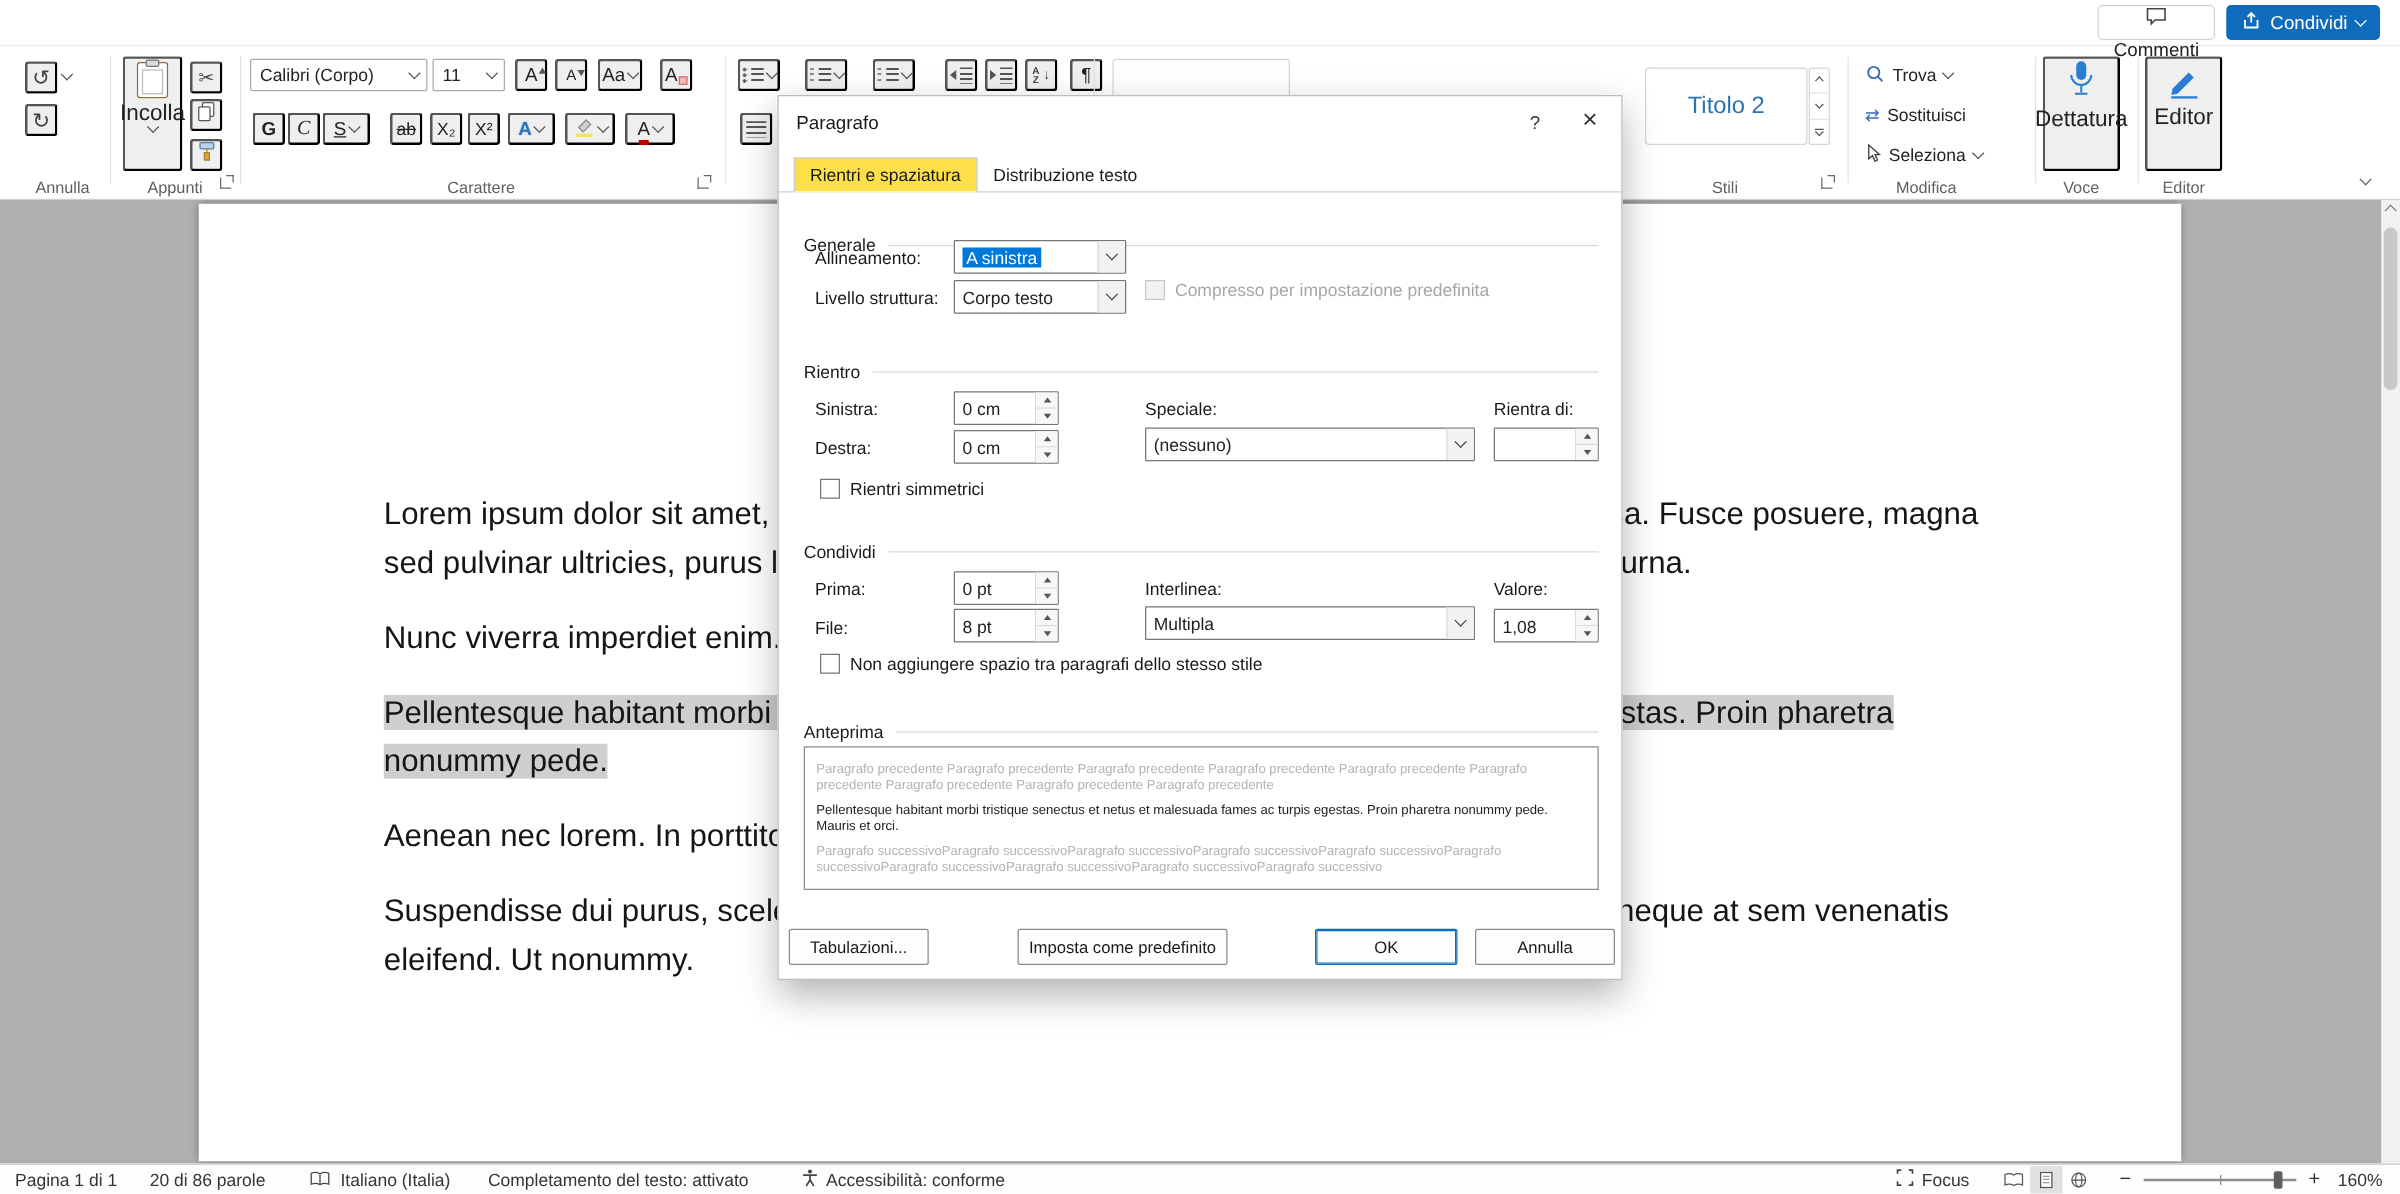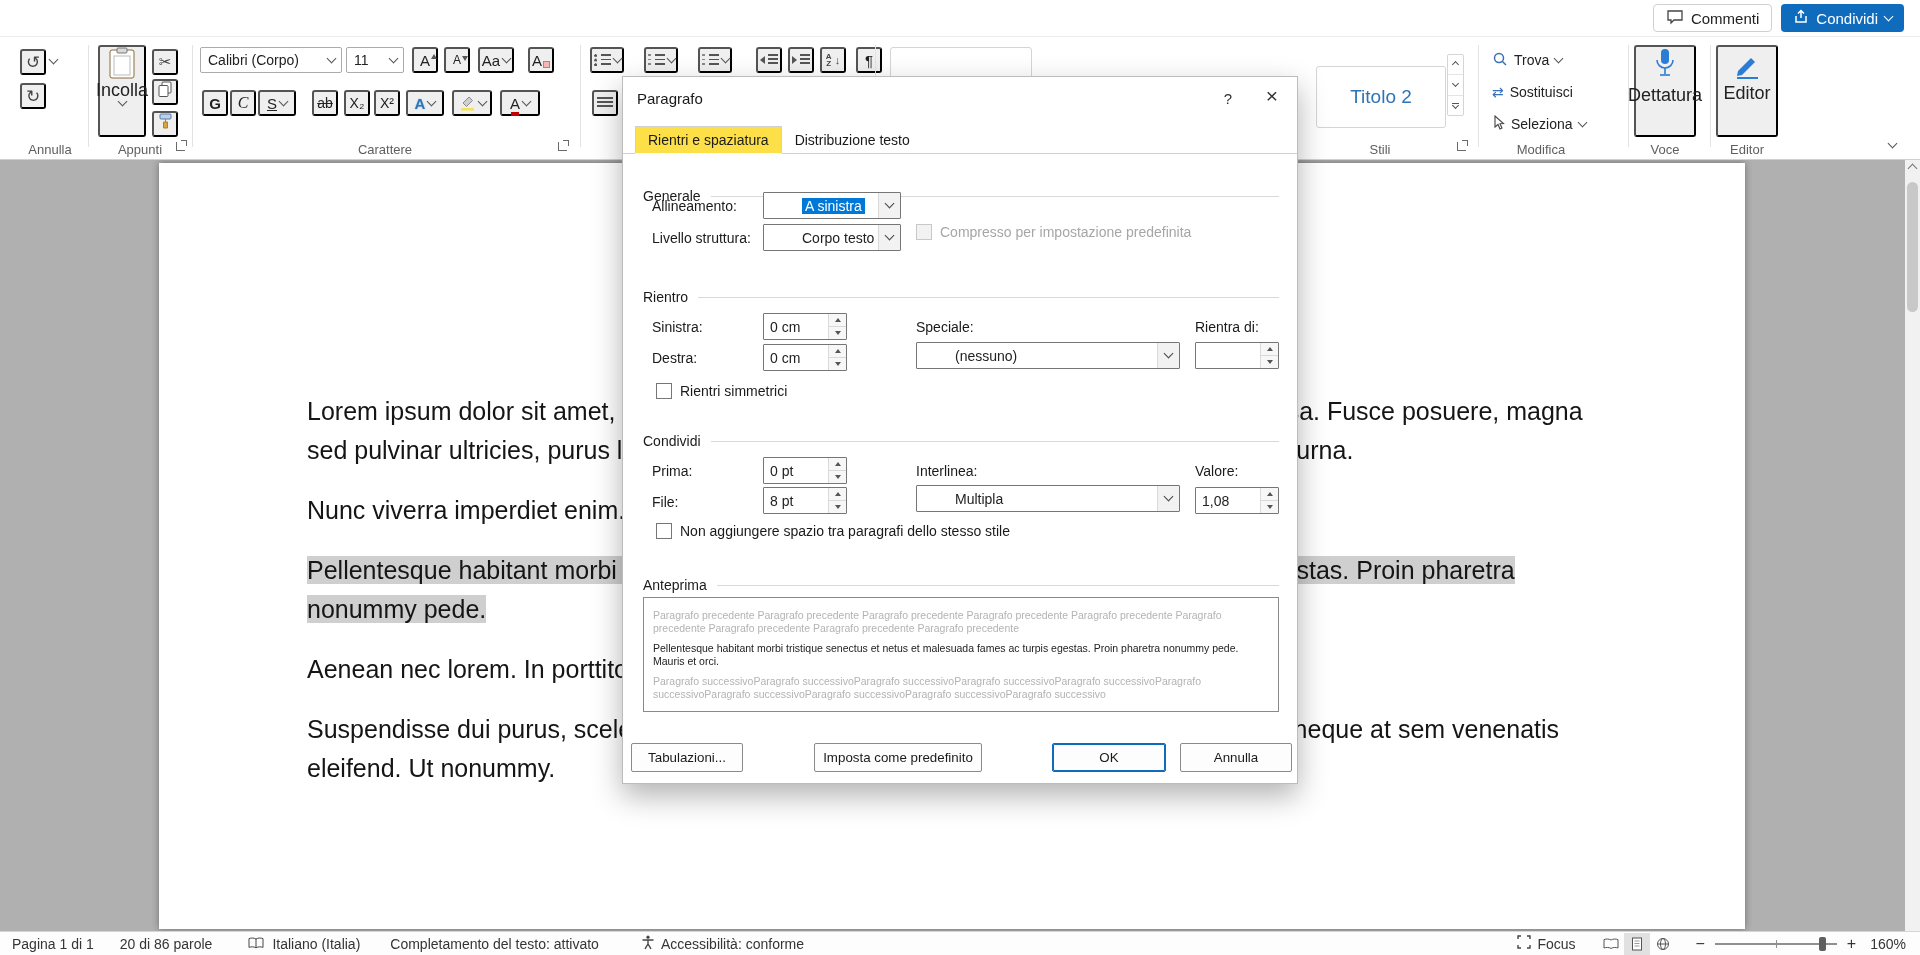--- a/index.html
+++ b/index.html
@@ -6,21 +6,21 @@
   html,body{width:1920px;height:955px;overflow:hidden;}
   body{font-family:"Liberation Sans",sans-serif;background:#fff;position:relative;color:#222;}
 
   
   .titlebar{position:absolute;top:0;left:0;right:0;height:37px;background:#fff;border-bottom:1px solid #ececec;display:flex;align-items:center;z-index:5;}
   .menu-tabs{display:flex;height:100%;align-items:stretch;padding-left:14px;}
   .menu-tab{padding:0 13px;font-size:16px;color:#252525;display:flex;align-items:center;position:relative;cursor:default;white-space:nowrap;}
   .menu-tab.active{font-weight:bold;}
   .menu-tab.active::after{content:"";position:absolute;left:12px;right:12px;bottom:2px;height:3px;background:#0f6cbd;border-radius:2px;}
   .titlebar-right{margin-left:auto;display:flex;align-items:center;gap:9px;padding-right:16px;}
-  .btn-commenti{display:flex;align-items:center;gap:7px;border:1px solid #d1d1d1;border-radius:4px;background:#fff;height:28px;padding:0 12px;font-size:15px;color:#222;}
+  .btn-commenti{display:flex;align-items:center;gap:7px;border:1px solid #d1d1d1;border-radius:4px;background:#fff;height:28px;padding:0 12px;font-size:15px;color:#222;flex-direction:column;}
   .btn-condividi{display:flex;align-items:center;gap:7px;border:none;border-radius:4px;background:#0f6cbd;color:#fff;height:28px;padding:0 12px;font-size:15px;}
 
   
   .ribbon{position:absolute;top:37px;left:0;right:0;height:123px;background:#fff;border-bottom:1px solid #d1d1d1;z-index:4;}
   .vsep{position:absolute;top:8px;height:102px;width:1px;background:#e3e3e3;}
   .glabel{position:absolute;top:105px;font-size:13px;color:#5f5f5f;text-align:center;white-space:nowrap;}
   .launch{position:absolute;width:11px;height:11px;}
   .launch::before{content:"";position:absolute;left:0;bottom:0;width:8px;height:8px;border-left:1.5px solid #6a6a6a;border-bottom:1.5px solid #6a6a6a;}
   .launch::after{content:"";position:absolute;right:0px;top:0px;width:5px;height:5px;border-right:1.5px solid #6a6a6a;border-top:1.5px solid #6a6a6a;}
   .rbtn{position:absolute;width:26px;height:26px;display:flex;align-items:center;justify-content:center;border-radius:3px;color:#444;font-size:17px;}
@@ -89,21 +89,21 @@
   .dlg-title{position:absolute;left:14px;top:13px;font-size:15px;color:#1a1a1a;}
   .dlg-help{position:absolute;right:58px;top:13px;font-size:15px;color:#333;width:22px;text-align:center;}
   .dlg-close{position:absolute;right:8px;top:4px;width:34px;height:30px;display:flex;align-items:center;justify-content:center;font-size:21px;color:#333;}
   .dtabs{position:absolute;left:12px;top:49px;display:flex;height:28px;z-index:2;}
   .dtab{padding:0 12px;display:flex;align-items:center;border:1px solid transparent;color:#1a1a1a;white-space:nowrap;}
   .dtab.active{border-color:#d0d0d0 #d0d0d0 #fff;background:#fde047;}
   .dtabline{position:absolute;left:0;right:0;top:76px;height:1px;background:#d0d0d0;z-index:1;}
   .sect{position:absolute;left:20px;width:636px;display:flex;align-items:center;gap:10px;color:#1a1a1a;}
   .sect .line{flex:1;height:1px;background:#d9d9d9;}
   .dlbl{position:absolute;color:#1a1a1a;white-space:nowrap;}
-  .combo{position:absolute;height:27px;border:1px solid #767676;background:#fff;display:flex;align-items:center;border-radius:1px;padding-left:32px;}
+  .combo{position:absolute;height:27px;border:1px solid #767676;background:#fff;display:flex;align-items:center;border-radius:1px;}
   .cval{flex:1;padding:0 6px;white-space:nowrap;overflow:hidden;}
   .cval .selblue{background:#0078d7;color:#fff;padding:1px 3px;}
   .cdd{width:22px;height:100%;border-left:1px solid #d9d9d9;display:flex;align-items:center;justify-content:center;background:#f2f2f2;}
   .chev{width:7px;height:7px;border-right:1.5px solid #444;border-bottom:1.5px solid #444;transform:rotate(45deg);margin-top:-4px;}
   .spin{position:absolute;height:27px;width:84px;border:1px solid #767676;background:#fff;border-radius:1px;}
   .sval{position:absolute;left:6px;top:5px;white-space:nowrap;}
   .sbtns{position:absolute;right:0;top:0;bottom:0;width:18px;border-left:1px solid #d9d9d9;display:flex;flex-direction:column;}
   .sbtns span{flex:1;display:flex;align-items:center;justify-content:center;background:#f7f7f7;}
   .sbtns span:first-child{border-bottom:1px solid #d9d9d9;}
   .tri-up{width:0;height:0;border-left:3.5px solid transparent;border-right:3.5px solid transparent;border-bottom:4.5px solid #555;}
@@ -276,21 +276,21 @@
   </button>
   <button class="tbtn" style="left:856px;top:10px;font-size:15px;">
       <span>¶</span>
     </button>
   <button class="tbtn" style="left:592px;top:53px;">
       <span class="ico-lines"></span>
     </button>
   <span class="vsep" style="left:875px;"></span>
 
   <div class="gal-frag" style="left:890px;top:10px;width:142px;height:56px;"></div>
-  <div class="gal-item" style="left:1316px;top:17px;width:130px;height:62px;margin-top:12px;">
+  <div class="gal-item" style="left:1316px;top:17px;width:130px;height:62px;">
     <span class="gal-text">Titolo 2</span>
   </div>
   <div class="gal-arrows" style="left:1447px;top:17px;">
     <div class="ga">
         <span class="chev-up-s"></span>
       </div>
     <div class="ga">
         <span class="chev-dn-s"></span>
       </div>
     <div class="ga">

